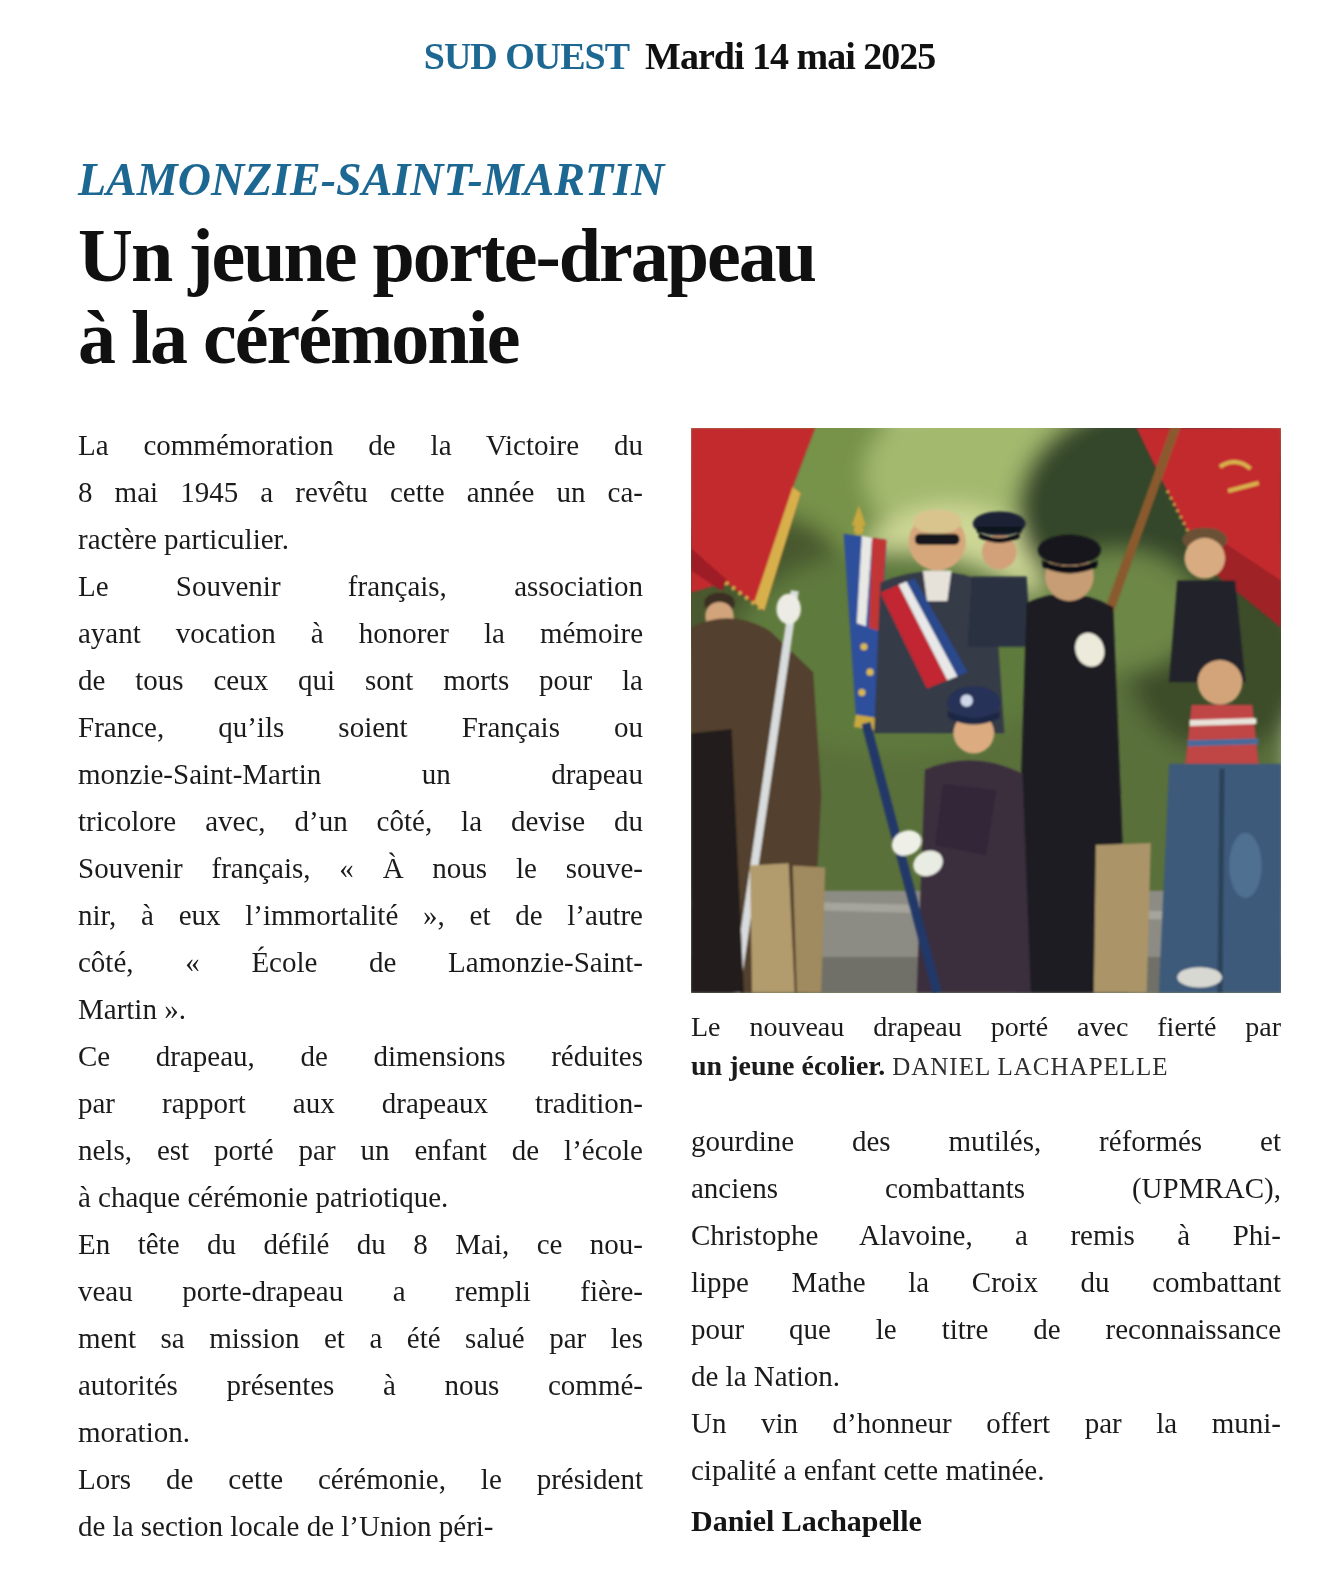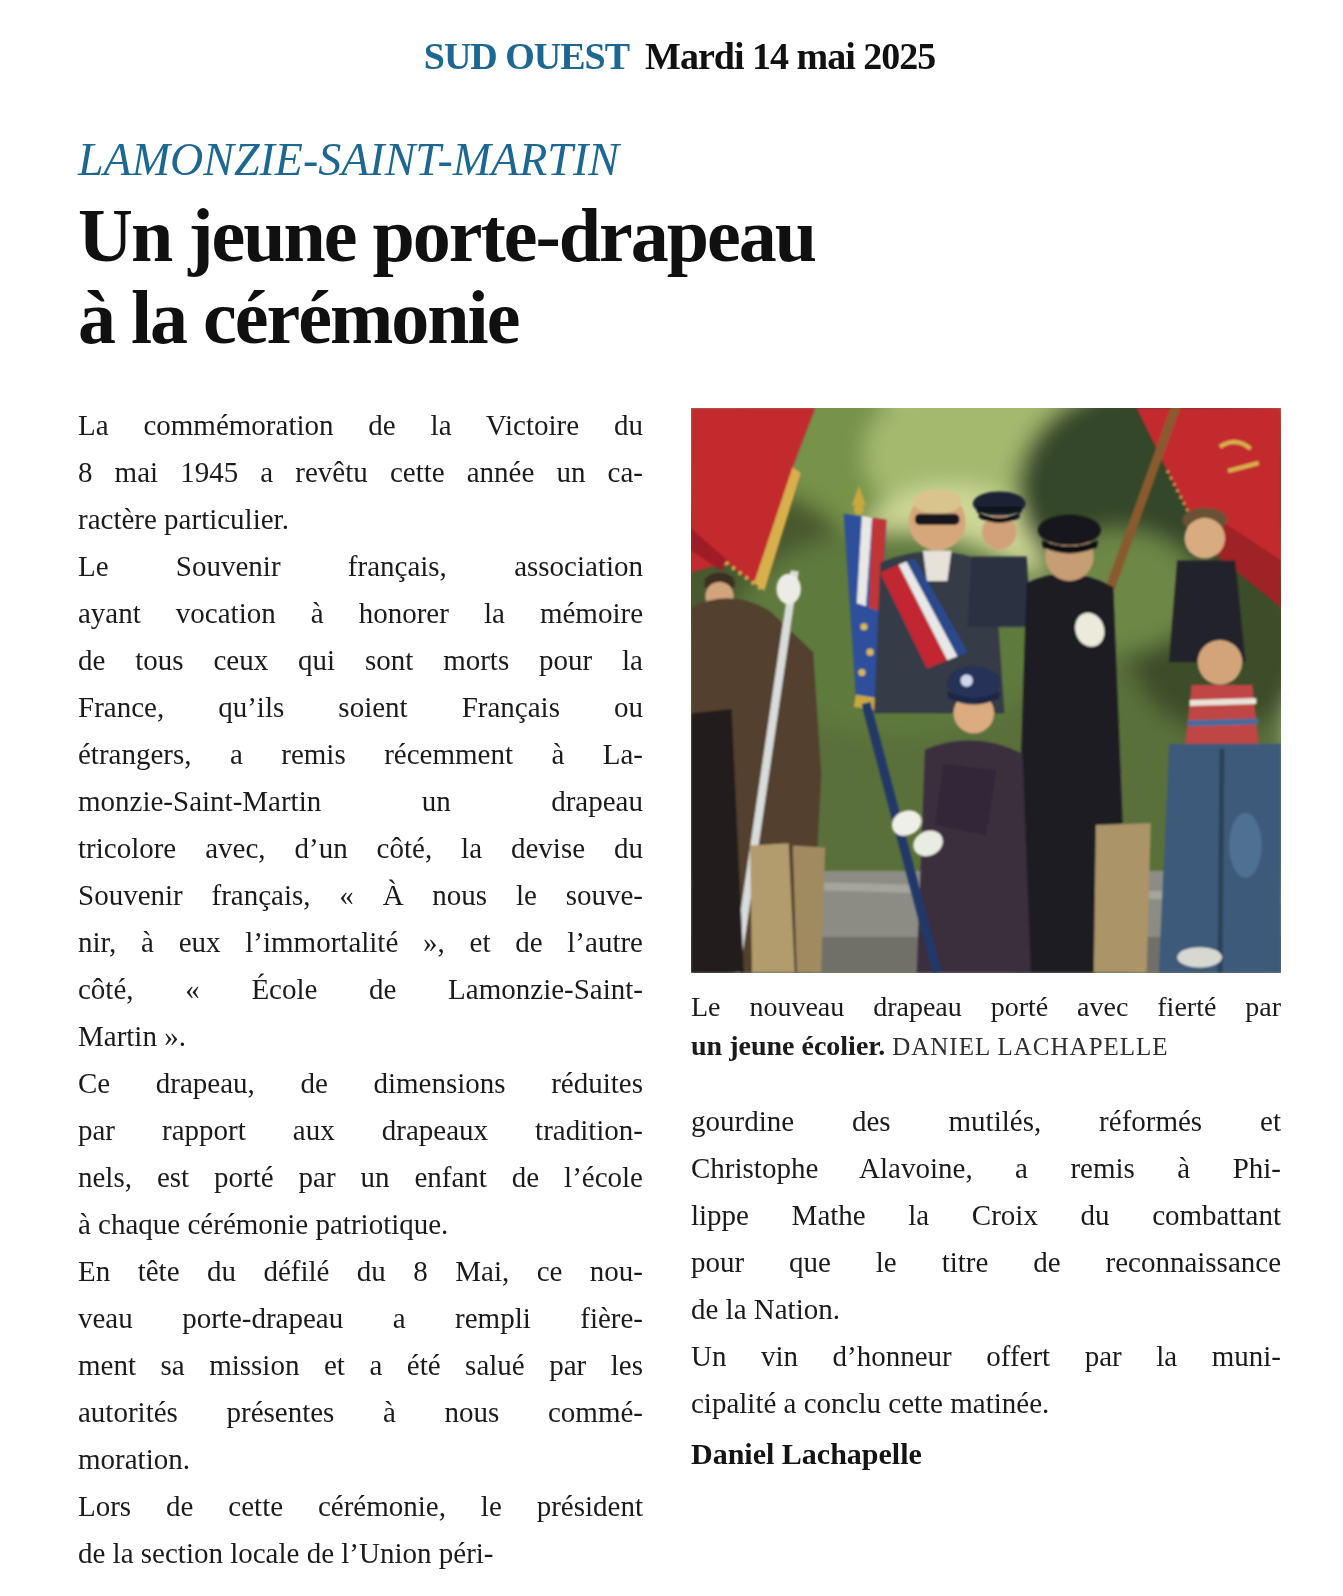--- a/index.html
+++ b/index.html
@@ -10,22 +10,22 @@
     font-family:"Liberation Serif","DejaVu Serif",serif;
     color:var(--ink);
   }
   .page { padding:34px 62px 0 78px; }
 
   .masthead { text-align:center; font-weight:700; font-size:38px; line-height:44px; }
   .brand { color:var(--accent); letter-spacing:-1px; margin-right:16px; }
   .issue-date { color:#111; letter-spacing:-1px; }
 
   .kicker {
-    margin-top:56px; color:var(--accent);
-    font-style:italic; font-weight:400; font-size:46px; line-height:52px; letter-spacing:0px;
+    margin-top:76px; color:var(--accent);
+    font-style:italic; font-weight:700; font-size:46px; line-height:52px; letter-spacing:0px;
   }
   .headline {
     margin-top:8px; font-weight:700; color:#101010;
     font-size:76px; line-height:82px; letter-spacing:-2px;
   }
   .headline span { display:block; }
 
   .columns { margin-top:44px; display:flex; gap:48px; }
   .col-left  { width:565px; }
   .col-right { width:590px; }
@@ -68,21 +68,20 @@
         <p class="para">
           <span class="pline">La commémoration de la Victoire du</span>
           <span class="pline">8 mai 1945 a revêtu cette année un ca-</span>
           <span class="pline plast">ractère particulier.</span>
         </p>
         <p class="para">
           <span class="pline">Le Souvenir français, association</span>
           <span class="pline">ayant vocation à honorer la mémoire</span>
           <span class="pline">de tous ceux qui sont morts pour la</span>
           <span class="pline">France, qu’ils soient Français ou</span>
-          <span class="pline">étrangers, a remis récemment à La-</span>
           <span class="pline">monzie-Saint-Martin un drapeau</span>
           <span class="pline">tricolore avec, d’un côté, la devise du</span>
           <span class="pline">Souvenir français, « À nous le souve-</span>
           <span class="pline">nir, à eux l’immortalité », et de l’autre</span>
           <span class="pline">côté, « École de Lamonzie-Saint-</span>
           <span class="pline plast">Martin ».</span>
         </p>
         <p class="para">
           <span class="pline">Ce drapeau, de dimensions réduites</span>
           <span class="pline">par rapport aux drapeaux tradition-</span>
@@ -232,28 +231,29 @@
       </div>
 
       <div class="caption">
         <span class="cap-line1">Le nouveau drapeau porté avec fierté par</span>
         <span class="cap-line2"><b>un jeune écolier.</b> <span class="credit">DANIEL LACHAPELLE</span></span>
       </div>
 
       <div class="right-body" id="right-col-paras">
           <p class="para">
             <span class="pline">gourdine des mutilés, réformés et</span>
+            <span class="pline">anciens combattants (UPMRAC),</span>
             <span class="pline">Christophe Alavoine, a remis à Phi-</span>
             <span class="pline">lippe Mathe la Croix du combattant</span>
             <span class="pline">pour que le titre de reconnaissance</span>
             <span class="pline plast">de la Nation.</span>
           </p>
           <p class="para">
             <span class="pline">Un vin d’honneur offert par la muni-</span>
-            <span class="pline plast">cipalité a conclu cette matinée.</span>
+            <span class="pline plast">cipalité a enfant cette matinée.</span>
           </p>
         </div>
 
       <div class="byline">Daniel Lachapelle</div>
 
     </div>
   </div>
 </div>
 
 </body></html>

